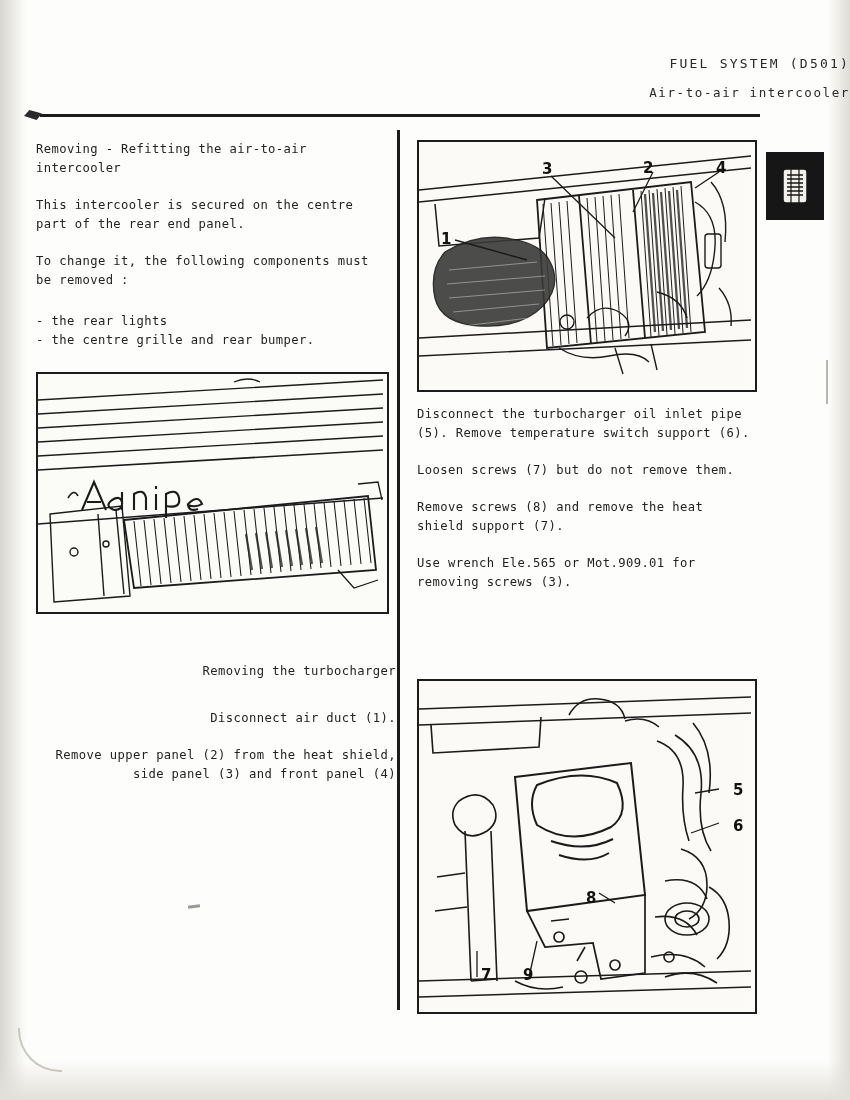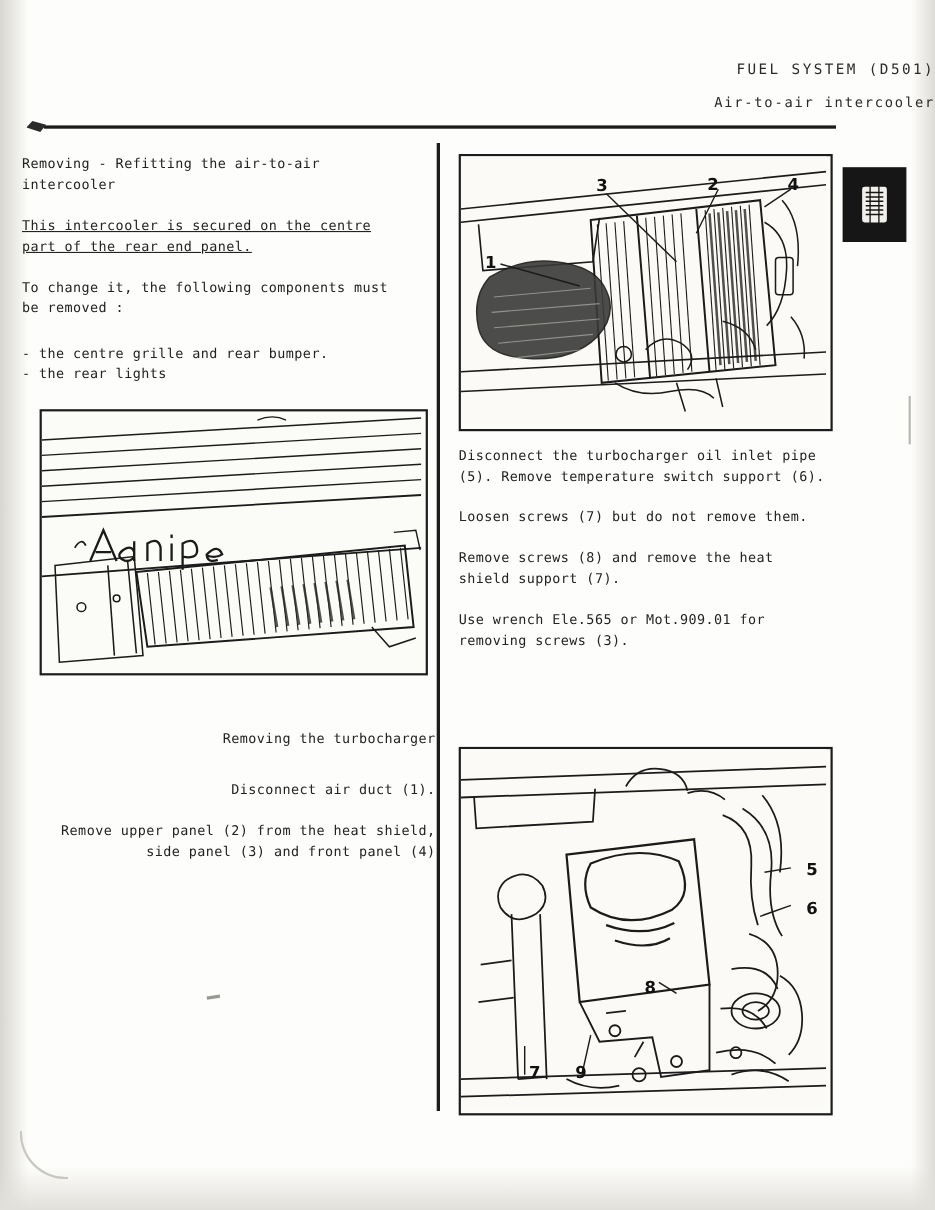--- a/index.html
+++ b/index.html
@@ -81,21 +81,21 @@
     position: absolute;
     left: 397px;
     top: 130px;
     width: 3px;
     height: 880px;
     background: #1c1c1c;
   }
 
   .col-left {
     position: absolute;
-    left: 20px;
+    left: 36px;
     top: 140px;
     width: 350px;
   }
   .col-right {
     position: absolute;
     left: 417px;
     top: 140px;
     width: 340px;
   }
 
@@ -193,24 +193,24 @@
       <path d="M13 5v34M21 5v34" stroke="#161616" stroke-width="1.2"></path>
     </svg>
   </div>
 
   <div class="margin-mark-1"></div>
   <div class="margin-mark-2"></div>
   <div class="corner-arc"></div>
 
   <div class="col-left">
     <p class="body">Removing - Refitting the air-to-air intercooler</p>
-    <p class="body" style="text-decoration:underline;">This intercooler is secured on the centre part of the rear end panel.</p>
+    <p class="body" style="">This intercooler is secured on the centre part of the rear end panel.</p>
     <p class="body tight">To change it, the following components must be removed :</p>
+    <p class="listline">- the rear lights</p>
     <p class="listline">- the centre grille and rear bumper.</p>
-    <p class="listline">- the rear lights</p>
   </div>
 
   <div class="figbox" style="position:absolute; left:36px; top:372px; width:349px; height:238px;">
     <svg width="345" height="234" viewBox="0 0 345 234" aria-hidden="true">
 
       <g class="ln" stroke-width="1.3">
         <path d="M0 26 L345 6"></path>
         <path d="M0 40 L345 20"></path>
         <path d="M0 54 L345 34"></path>
         <path d="M0 68 L345 48"></path>

